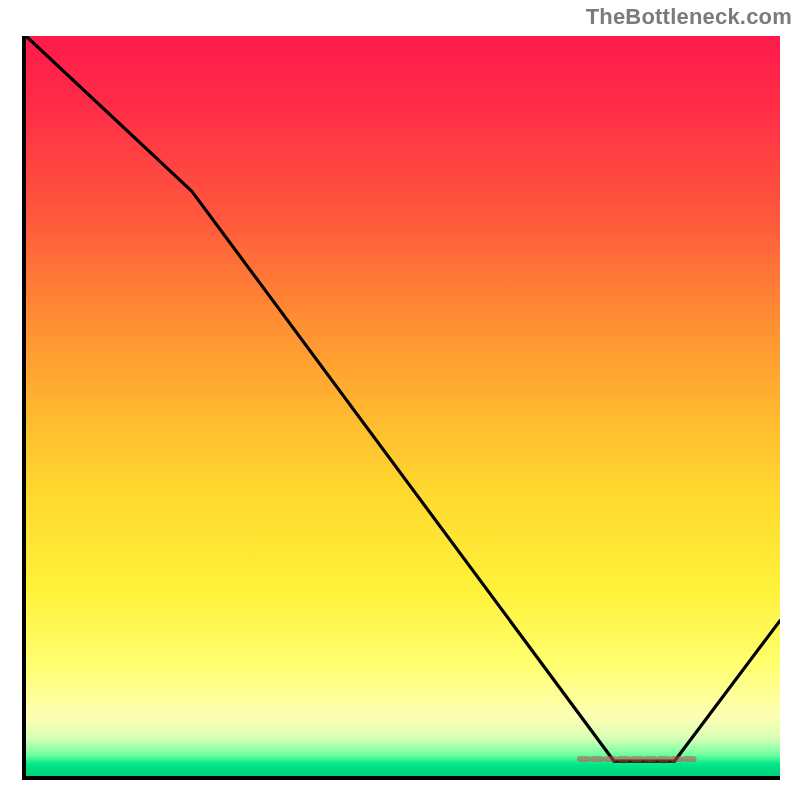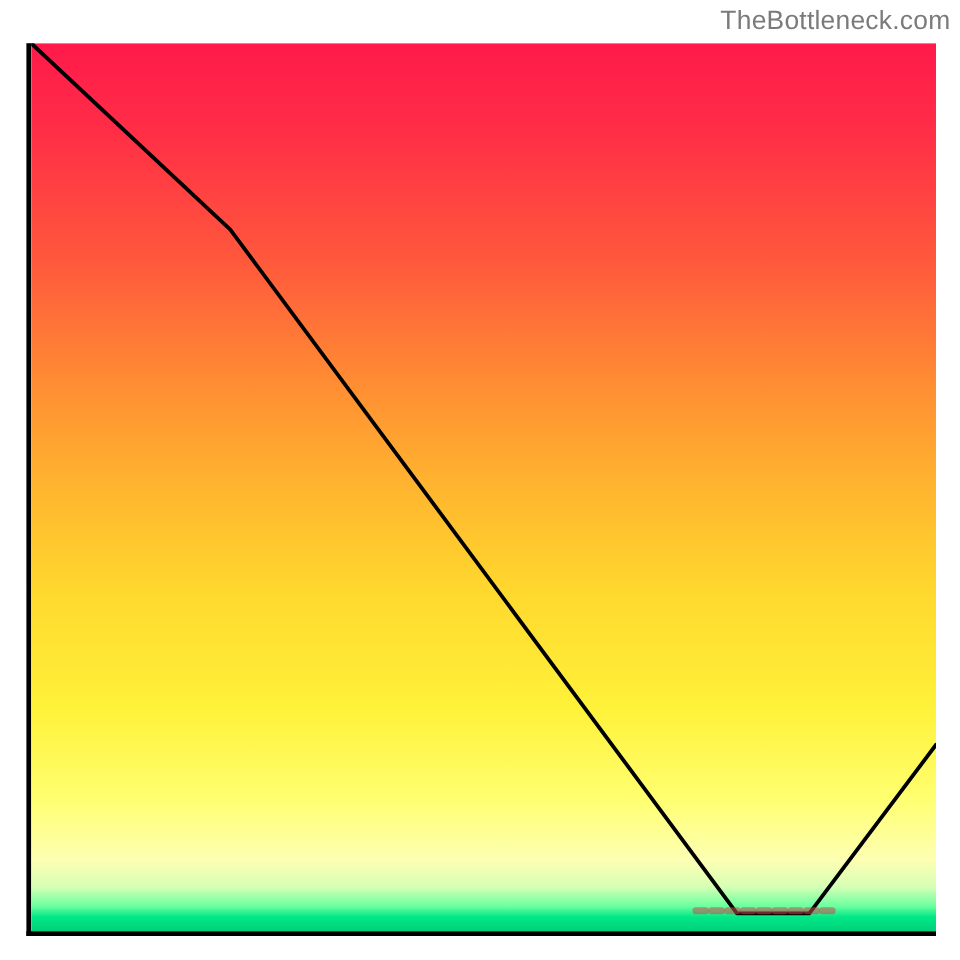--- a/index.html
+++ b/index.html
@@ -14,21 +14,21 @@
   .canvas {
     position: relative;
     width: 800px;
     height: 800px;
   }
   .attribution {
     position: absolute;
     top: 4px;
     right: 8px;
     font-size: 22px;
-    font-weight: 400;
+    font-weight: 700;
     color: #7b7b7b;
     letter-spacing: 0.2px;
   }
   .plot-frame {
     position: absolute;
     left: 22px;
     top: 36px;
     width: 758px;
     height: 744px;
     border-left: 4px solid #000;

